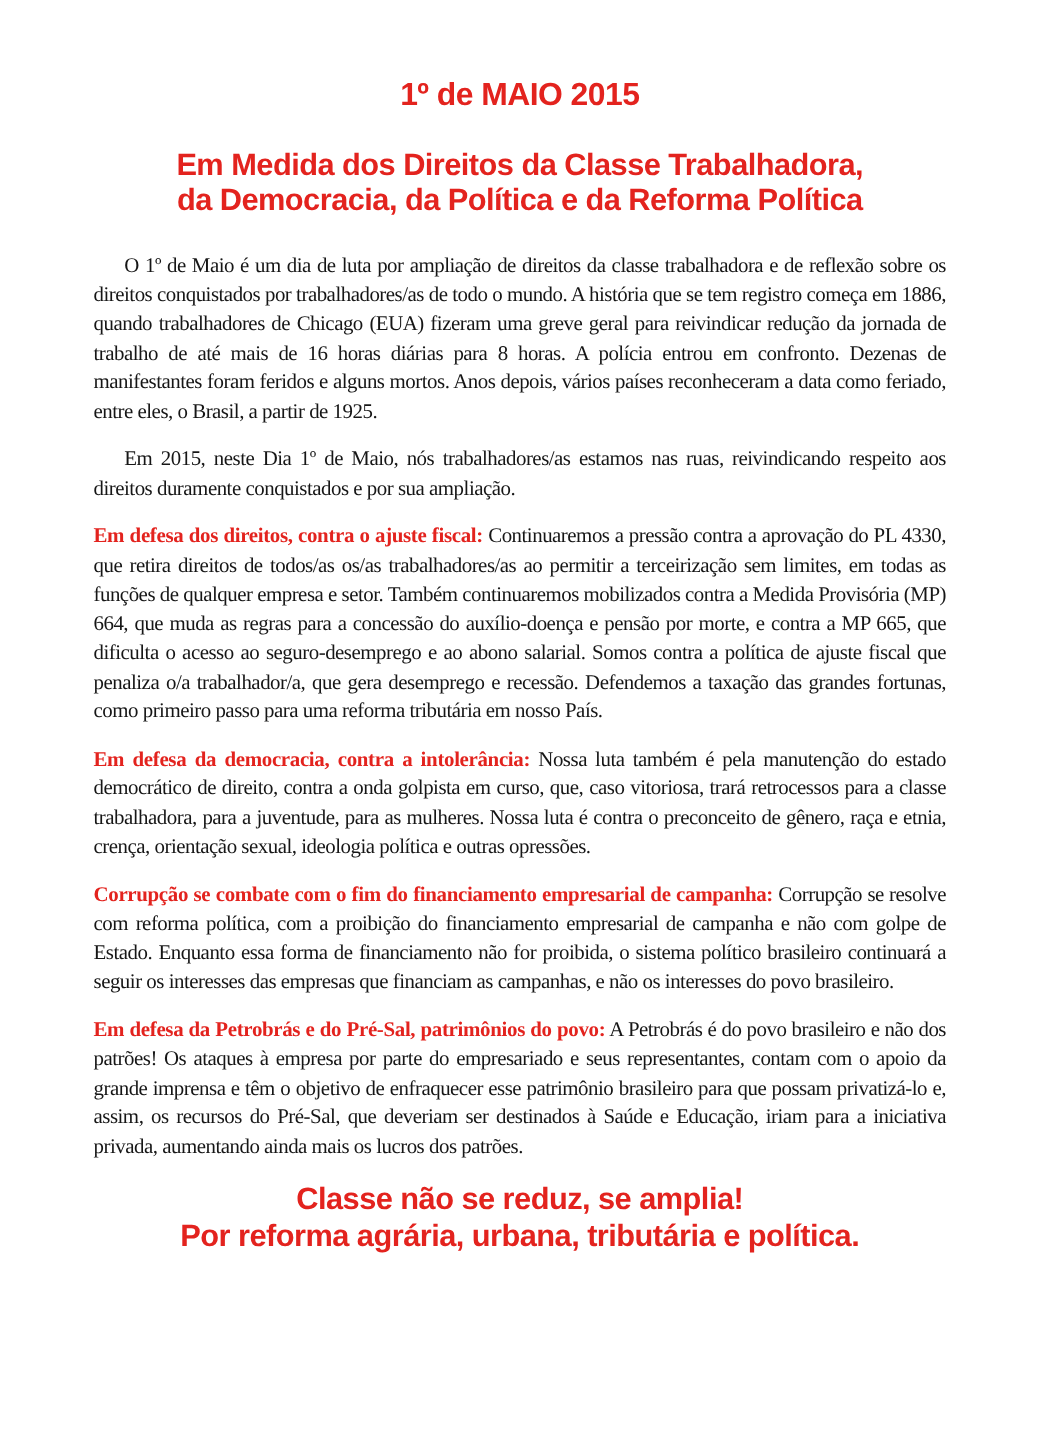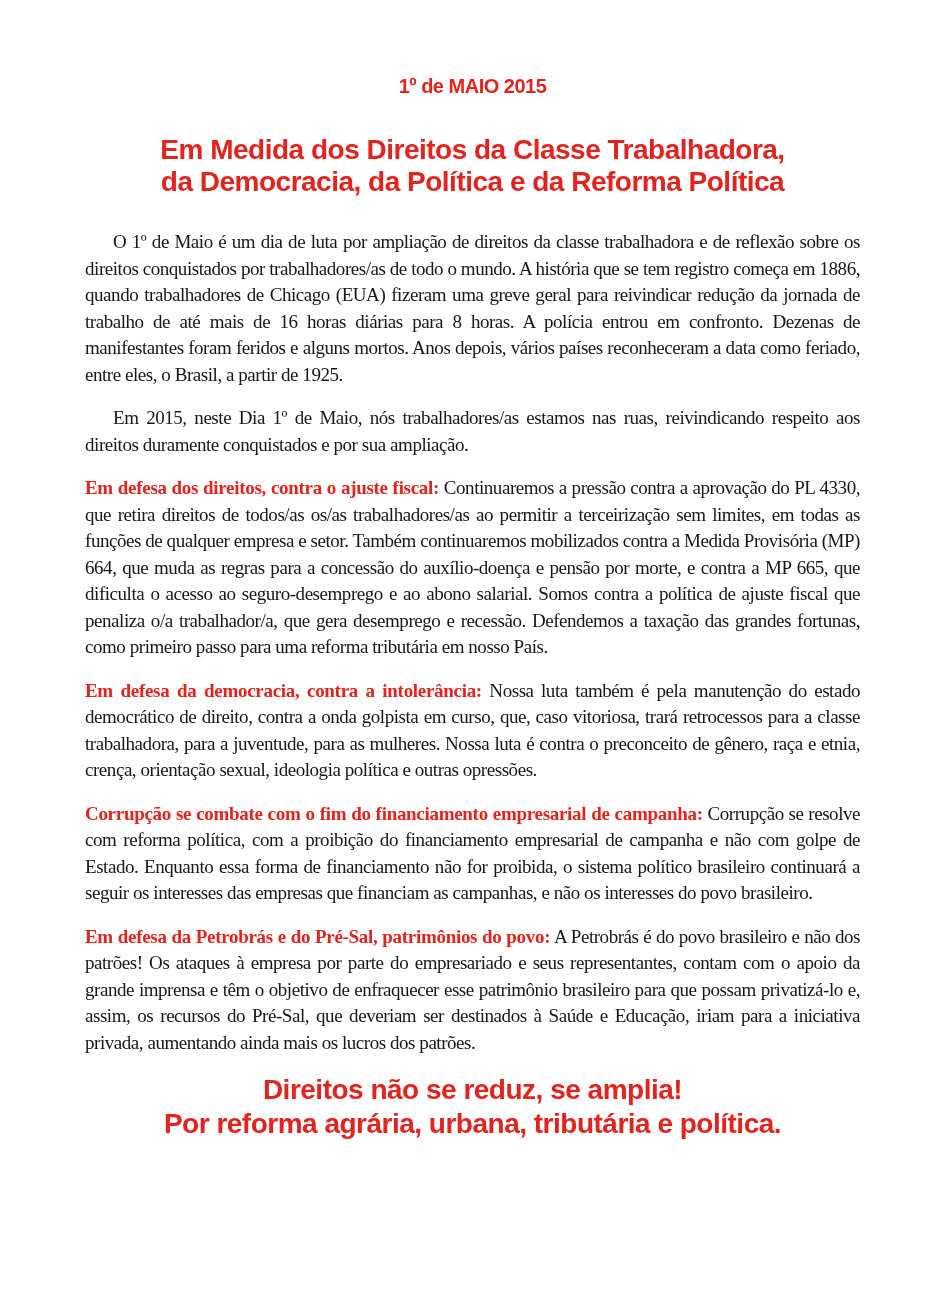--- a/index.html
+++ b/index.html
@@ -24,21 +24,21 @@
   .page {
     width: 945px;
     height: 1299px;
     background: var(--paper);
     padding: 72px 85px 0 85px;
   }
 
   
   .title {
     color: var(--red);
-    font-size: 20px;
+    font-size: 29px;
     line-height: 29px;
     font-weight: bold;
     font-stretch: condensed;
     letter-spacing: -0.5px;
     text-align: center;
   }
 
   .subtitle {
     margin-top: 33px;
     color: var(--red);
@@ -110,17 +110,17 @@
 
     <p><strong class="lead">Em defesa da democracia, contra a intolerância:</strong><span> Nossa luta também é pela manutenção do estado democrático de direito, contra a onda golpista em curso, que, caso vitoriosa, trará retrocessos para a classe trabalhadora, para a juventude, para as mulheres. Nossa luta é contra o preconceito de gênero, raça e etnia, crença, orientação sexual, ideologia política e outras opressões.</span></p>
 
     <p><strong class="lead">Corrupção se combate com o fim do financiamento empresarial de campanha:</strong><span> Corrupção se resolve com reforma política, com a proibição do financiamento empresarial de campanha e não com golpe de Estado. Enquanto essa forma de financiamento não for proibida, o sistema político brasileiro continuará a seguir os interesses das empresas que financiam as campanhas, e não os interesses do povo brasileiro.</span></p>
 
     <p><strong class="lead">Em defesa da Petrobrás e do Pré-Sal, patrimônios do povo:</strong><span> A Petrobrás é do povo brasileiro e não dos patrões! Os ataques à empresa por parte do empresariado e seus representantes, contam com o apoio da grande imprensa e têm o objetivo de enfraquecer esse patrimônio brasileiro para que possam privatizá-lo e, assim, os recursos do Pré-Sal, que deveriam ser destinados à Saúde e Educação, iriam para a iniciativa privada, aumentando ainda mais os lucros dos patrões.</span></p>
 
   </main>
 
   <footer class="footer-slogan">
-    <span class="line">Direitos não se reduz, se amplia!</span>
+    <span class="line">Classe não se reduz, se amplia!</span>
     <span class="line">Por reforma agrária, urbana, tributária e política.</span>
   </footer>
 
 </div>
 
 </body></html>

